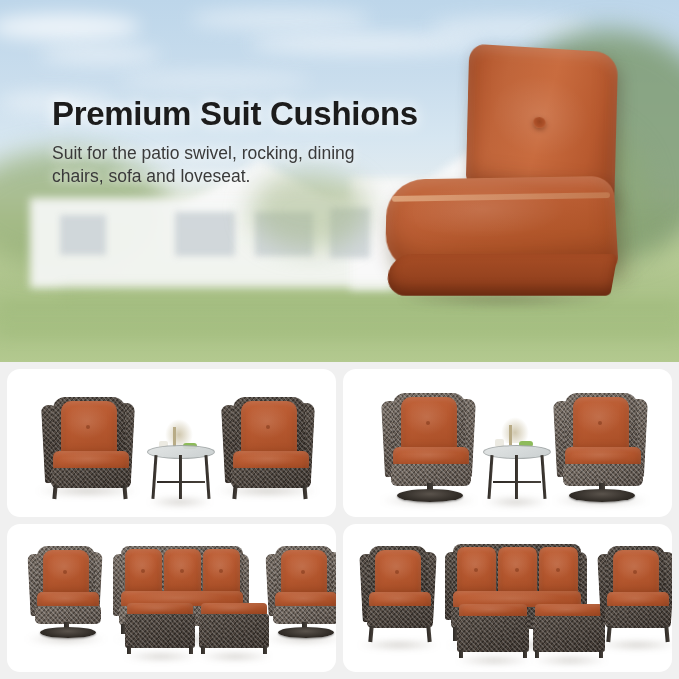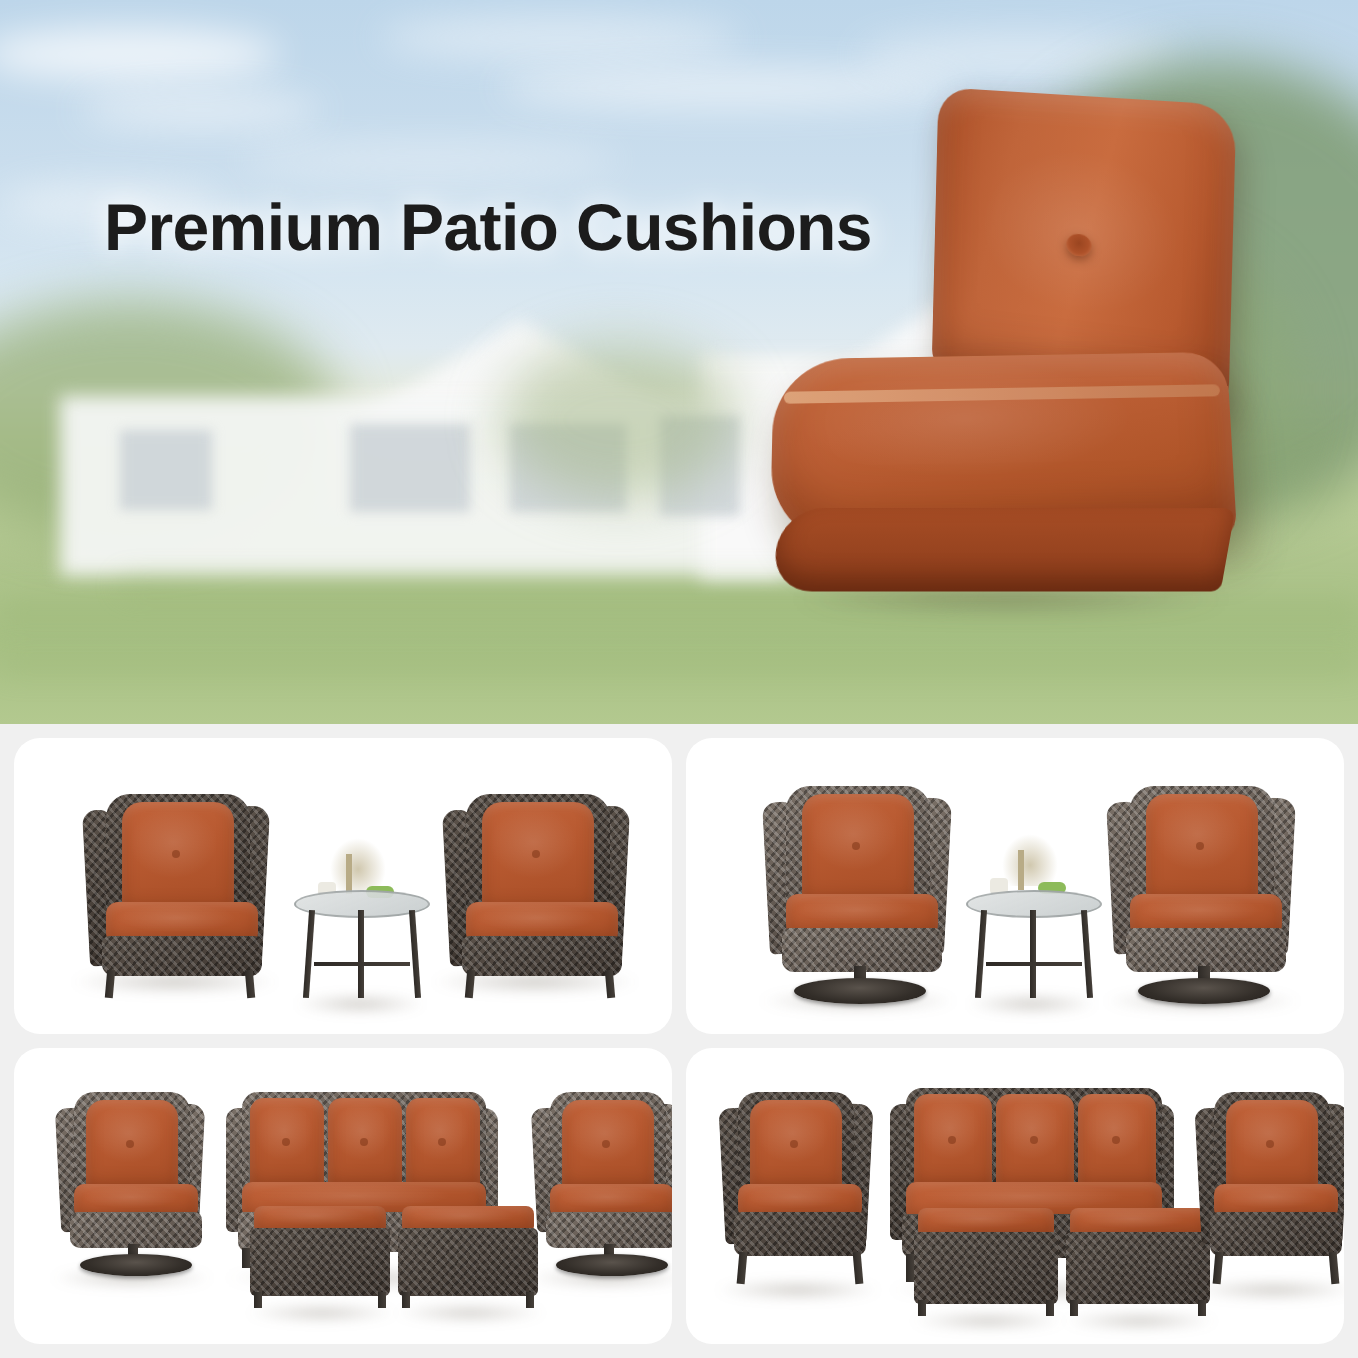--- a/index.html
+++ b/index.html
@@ -193,21 +193,25 @@
 
     <div class="tree t-mid"></div>
 
     <div>
       <div class="lawn-stripe" style="left:0;top:300px;width:679px;height:13px;"></div>
       <div class="lawn-stripe" style="left:0;top:326px;width:679px;height:11px;"></div>
       <div class="lawn-stripe" style="left:60px;top:288px;width:420px;height:9px;"></div>
     </div>
 
     <div class="hero-text">
-      <div class="headline">Premium Patio Cushions</div>
+      <div class="headline">Premium Suit Cushions</div>
+      <div class="subhead">
+        <span>Suit for the patio swivel, rocking, dining</span>
+        <span>chairs, sofa and loveseat.</span>
+      </div>
     </div>
 
     <div class="cushion-set">
       <div class="cush-shadow"></div>
       <div class="cush-back">
         <div class="tuft"></div>
       </div>
       <div class="cush-seat"></div>
       <div class="piping"></div>
       <div class="cush-seat-front"></div>

